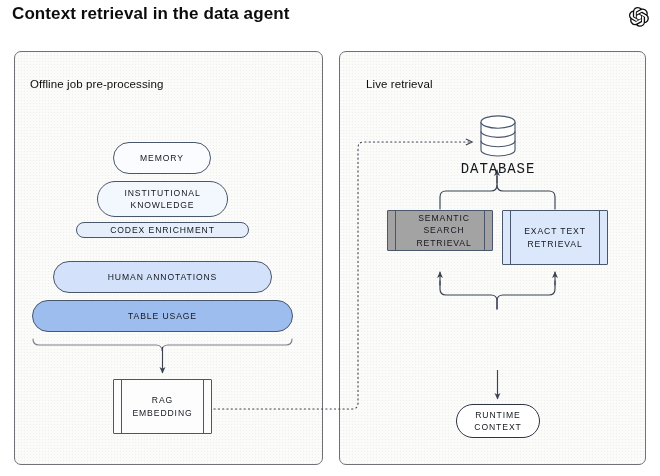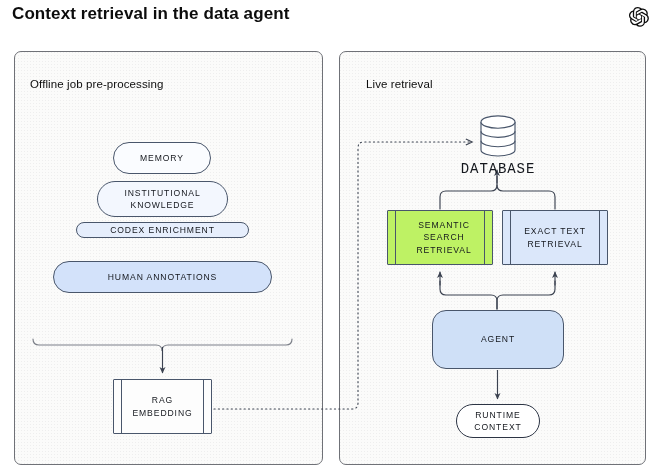--- a/index.html
+++ b/index.html
@@ -85,21 +85,21 @@
   }
   .proc .bar{
     position:absolute;top:0;bottom:0;width:0;
     border-left:1.15px solid #49566b;
   }
   .proc .bar.l{left:7px;}
   .proc .bar.r{right:7px;}
   .proc .txt{position:relative;z-index:2;padding:0 12px;}
 
   #rag-embedding{left:113px;top:379px;width:99px;height:55px;background:#fdfdfd;}
-  #proc-semantic{left:387px;top:210px;width:106px;height:55px;background:#bef264;padding-left:8px;}
+  #proc-semantic{left:387px;top:210px;width:106px;height:41px;background:#a3a3a3;padding-left:8px;}
   #proc-exact{left:502px;top:210px;width:106px;height:55px;background:#dbe7fa;}
 
   
   #agent-box{
     left:432px;top:310px;width:132px;height:59px;
     background:#cfe0f7;border:1.15px solid #49566b;border-radius:14px;
   }
 
   
   #runtime-context{
@@ -179,20 +179,23 @@
   </div>
   <div class="node pill" id="pill-1">
     <span class="ml">INSTITUTIONAL<br>KNOWLEDGE</span>
   </div>
   <div class="node pill" id="pill-2">
     <span>CODEX ENRICHMENT</span>
   </div>
   <div class="node pill" id="pill-3">
     <span>HUMAN ANNOTATIONS</span>
   </div>
+  <div class="node pill" id="pill-4">
+    <span>TABLE USAGE</span>
+  </div>
 
   <div class="node proc" id="rag-embedding">
     <span class="bar l"></span>
     <span class="bar r"></span>
     <span class="txt ml">RAG<br>EMBEDDING</span>
   </div>
 
   <svg id="database-icon" viewBox="0 0 42 46">
     <g fill="#ffffff" stroke="#49566b" stroke-width="1.15">
       <path d="M4,9 L4,37 C4,40.3 11.6,43 21,43 C30.4,43 38,40.3 38,37 L38,9"></path>
@@ -207,21 +210,18 @@
     <span class="bar l"></span>
     <span class="bar r"></span>
     <span class="txt ml">SEMANTIC<br>SEARCH<br>RETRIEVAL</span>
   </div>
   <div class="node proc" id="proc-exact">
     <span class="bar l"></span>
     <span class="bar r"></span>
     <span class="txt ml">EXACT TEXT<br>RETRIEVAL</span>
   </div>
 
-  <div class="node" id="agent-box">
-    <span>AGENT</span>
-  </div>
 
   <div class="node" id="runtime-context">
     <span class="ml">RUNTIME<br>CONTEXT</span>
   </div>
 
 </div>
 
 </body></html>

